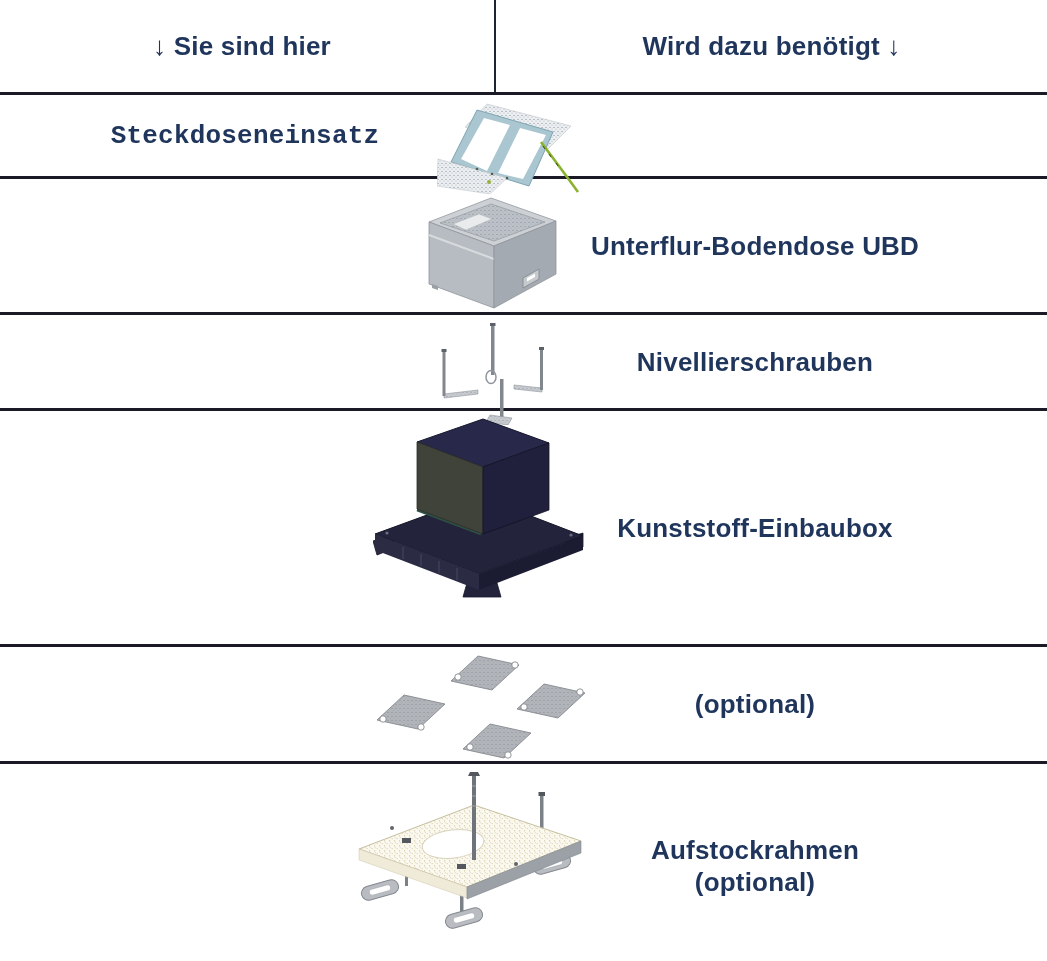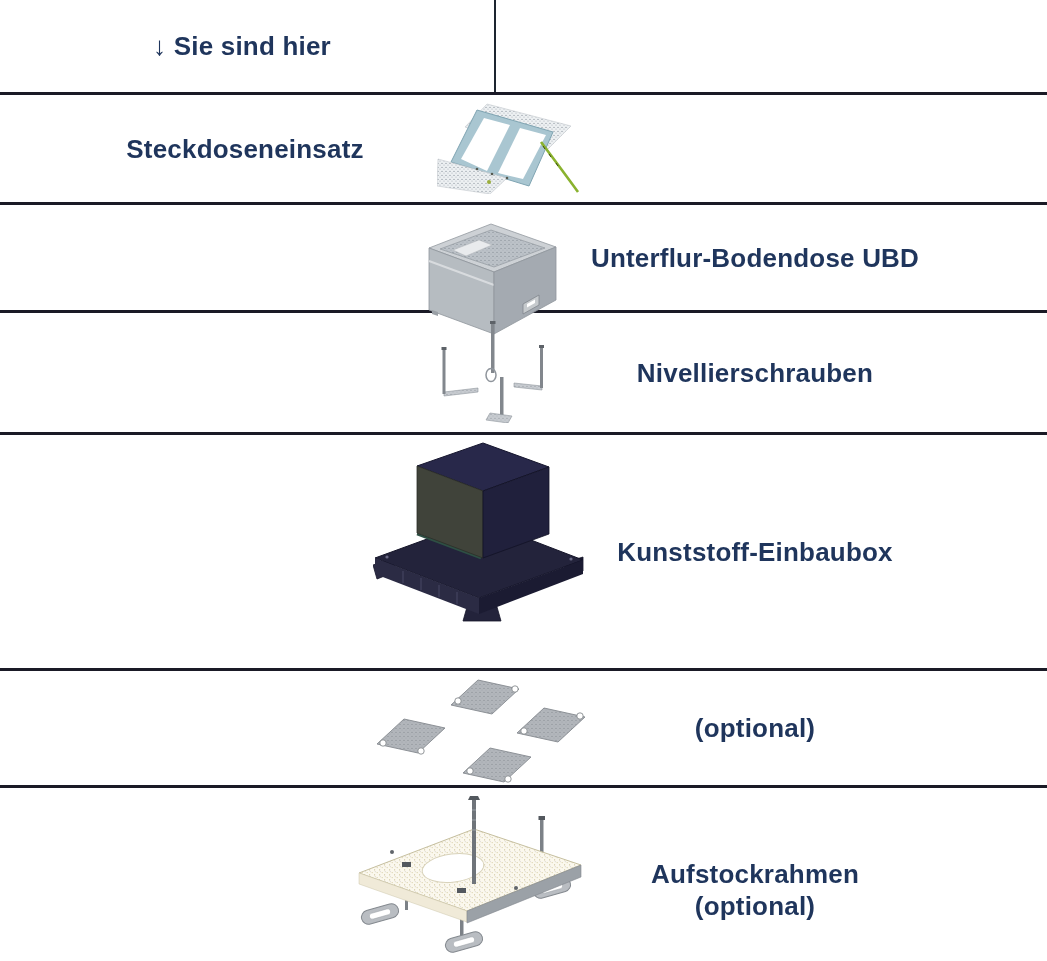--- a/index.html
+++ b/index.html
@@ -1,23 +1,23 @@
 <!DOCTYPE html>
 <html><head>
 <meta charset="utf-8">
 <style>
   html,body{margin:0;padding:0;background:#ffffff;}
   body{width:1047px;height:961px;font-family:"Liberation Sans","DejaVu Sans",sans-serif;}
   .page{position:relative;width:1047px;height:961px;background:#ffffff;overflow:hidden;}
   .row{position:relative;box-sizing:border-box;width:1047px;border-bottom:3px solid #1a1a26;}
   .row.last{border-bottom:none;}
   .r-header{height:95px;}
-  .r1{height:110px;}
-  .r2{height:108px;}
-  .r3{height:122px;}
+  .r1{height:84px;font-family:Liberation Mono, monospace;}
+  .r2{height:136px;}
+  .r3{height:96px;}
   .r4{height:236px;}
   .r5{height:117px;}
   .r6{height:192px;}
   .vline{position:absolute;left:494px;top:0;bottom:0;width:2px;background:#1d2530;}
   .cell{position:absolute;top:0;height:100%;display:flex;flex-direction:column;align-items:center;justify-content:center;text-align:left;}
   .cell-left-h{left:0;width:484px;}
   .cell-right-h{left:496px;width:551px;}
   .cell-left{left:0;width:490px;}
   .cell-right{left:459px;width:592px;}
   .lbl{font-weight:bold;font-size:26px;line-height:32px;color:#1f355c;letter-spacing:0.2px;white-space:nowrap;}
@@ -33,20 +33,23 @@
 </head>
 <body>
 
 <div class="page">
 
   <div class="row r-header">
     <div class="cell cell-left-h">
       <span class="lbl">↓ Sie sind hier</span>
     </div>
     <div class="vline"></div>
+    <div class="cell cell-right-h">
+      <span class="lbl">Wird dazu benötigt ↓</span>
+    </div>
   </div>
 
   <div class="row r1">
     <div class="cell cell-left">
       <span class="lbl">Steckdoseneinsatz</span>
     </div>
     <svg class="illus i1" viewBox="0 0 152 92">
       <defs>
         <pattern id="p1" width="4" height="4" patternUnits="userSpaceOnUse">
           <rect width="4" height="4" fill="#edf0f2"></rect>

